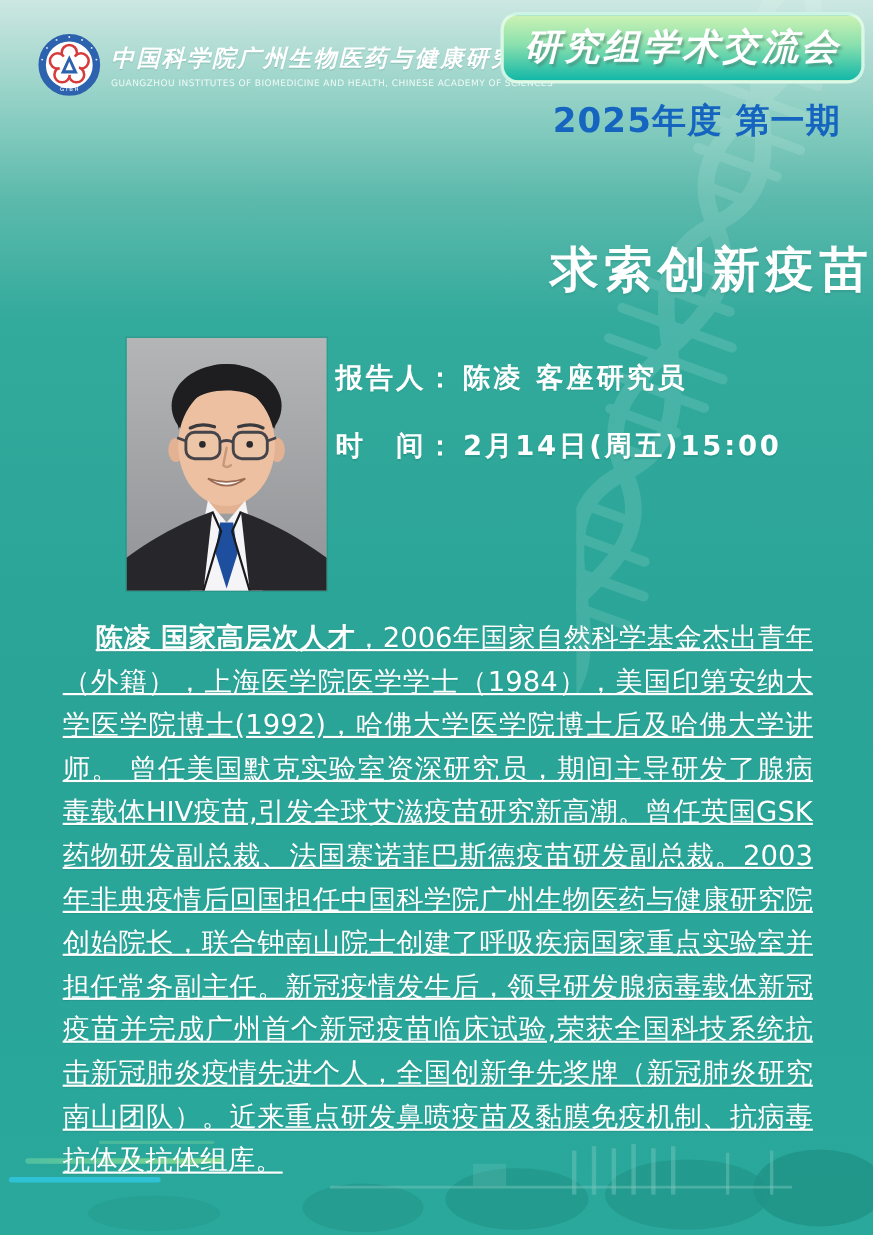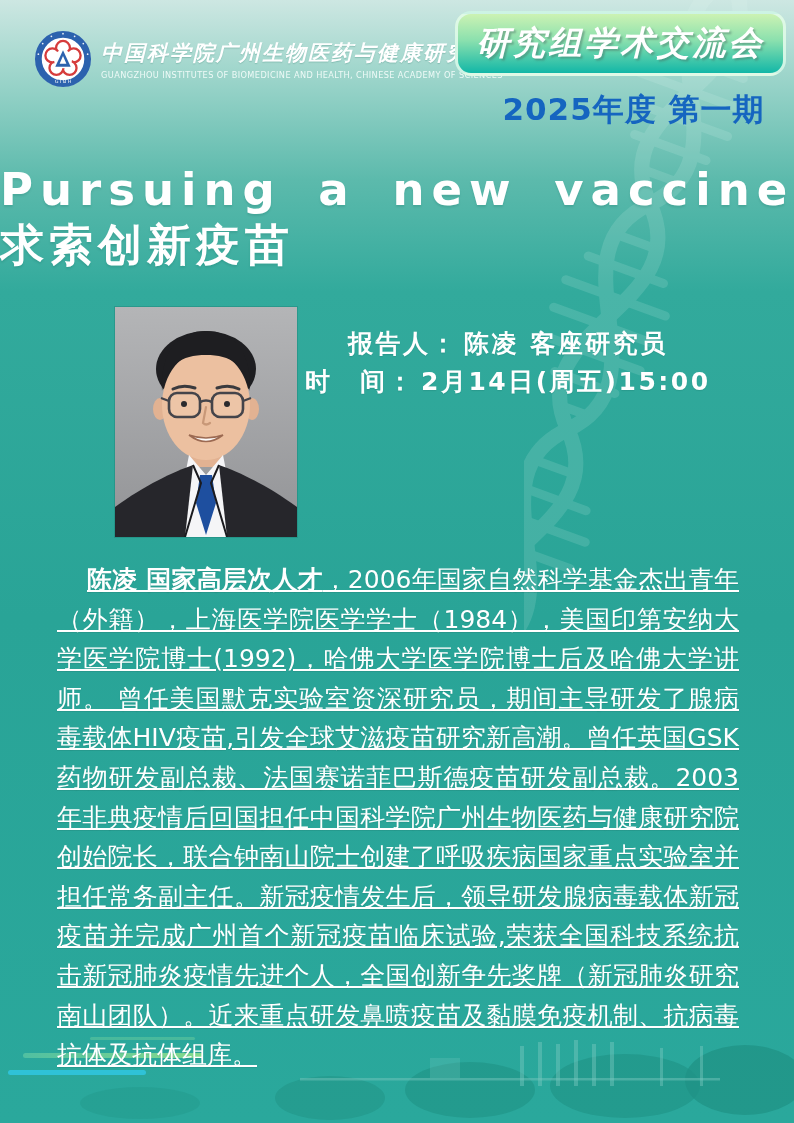--- a/index.html
+++ b/index.html
@@ -30,25 +30,25 @@
     text-shadow:2px 2px 2px rgba(70,110,100,.45);
   }
   .banner-issue{
     position:absolute;left:468px;top:89px;width:331px;text-align:center;
     color:#1565c0;font-size:31px;font-weight:800;letter-spacing:1px;
   }
   
   .title-en{position:absolute;left:0;top:163px;width:794px;text-align:center;color:#ffffff;
     font-size:45px;font-weight:bold;letter-spacing:7px;word-spacing:14px;white-space:nowrap;
     text-shadow:0 2px 2px rgba(20,100,90,.18);}
-  .title-cn{position:absolute;left:0;top:216px;width:794px;text-align:left;color:#ffffff;
+  .title-cn{position:absolute;left:0;top:216px;width:794px;text-align:right;color:#ffffff;
     font-size:44px;font-weight:bold;letter-spacing:5px;text-shadow:0 2px 2px rgba(20,100,90,.18);}
   
   .photo{position:absolute;left:115px;top:307px;width:182px;height:230px;box-shadow:0 0 0 1px rgba(0,60,55,.15);}
-  .info{position:absolute;left:305px;top:327px;display:flex;flex-direction:column;gap:4px;align-items:center;}
+  .info{position:absolute;left:305px;top:327px;display:flex;flex-direction:column;gap:28px;}
   .info-row{color:#ffffff;font-size:25px;font-weight:bold;letter-spacing:2.5px;line-height:34px;white-space:nowrap;
     text-shadow:0 1px 1px rgba(20,100,90,.2);}
   .info-label{margin-right:6px;}
   
   .bio{position:absolute;left:57px;top:560px;width:682px;margin:0;color:#ffffff;
     font-size:25px;line-height:39.6px;text-align:justify;text-indent:1.2em;
     text-shadow:0 1px 1px rgba(20,100,90,.18);text-decoration:underline;}
   .bio .lead{font-weight:bold;}
 </style>
 </head>
@@ -134,21 +134,20 @@
     </svg>
     <div>
       <div class="logo-cn">中国科学院广州生物医药与健康研究院</div>
       <div class="logo-en">GUANGZHOU INSTITUTES OF BIOMEDICINE AND HEALTH, CHINESE ACADEMY OF SCIENCES</div>
     </div>
   </div>
 
   <div class="banner-box">研究组学术交流会</div>
   <div class="banner-issue">2025年度 第一期</div>
 
-  <div class="title-en">Pursuing a new vaccine</div>
   <div class="title-cn">求索创新疫苗</div>
 
   <svg class="photo" viewBox="0 0 182 230" xmlns="http://www.w3.org/2000/svg">
     <defs>
       <linearGradient id="pbg" x1="0" y1="0" x2="0" y2="1">
         <stop offset="0" stop-color="#b4b5b7"></stop>
           <stop offset="1" stop-color="#929396"></stop>
       </linearGradient>
     </defs>
     <rect width="182" height="230" fill="url(#pbg)"></rect>

